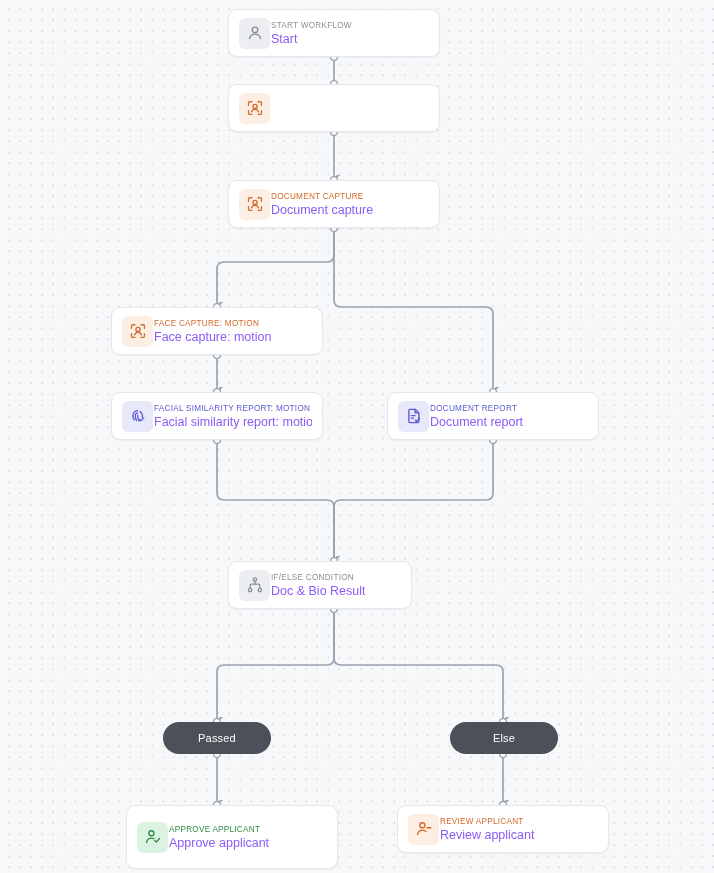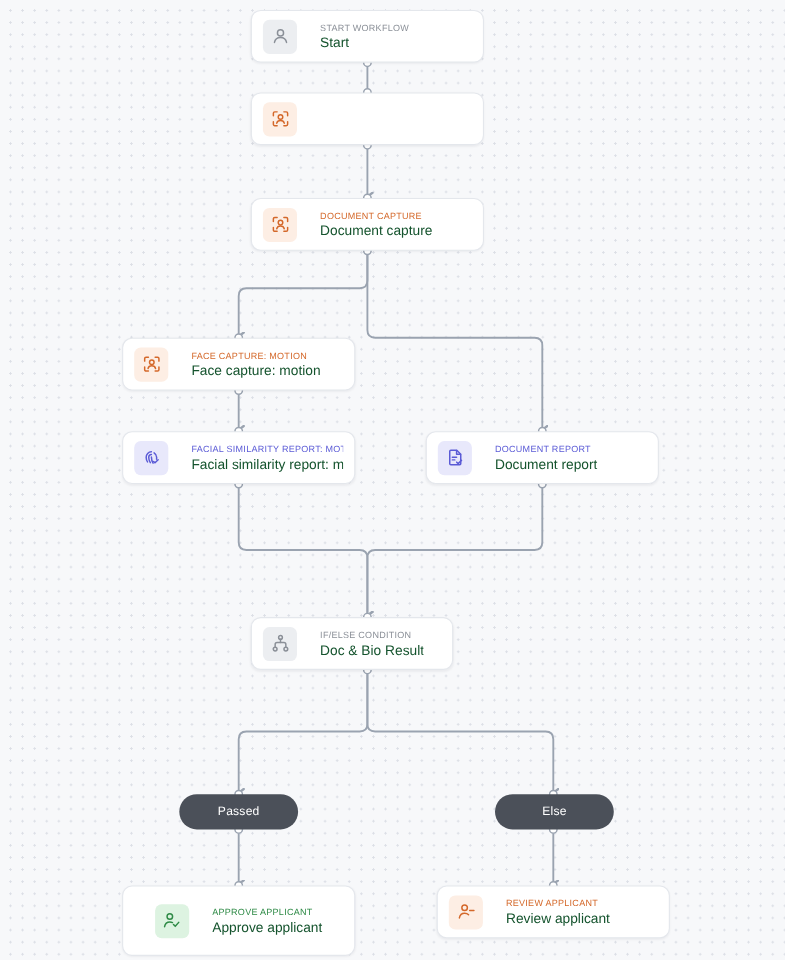--- a/index.html
+++ b/index.html
@@ -35,21 +35,21 @@
   
   .node {
     position: absolute;
     background: #ffffff;
     border: 1px solid #e4e7ec;
     border-radius: 9px;
     box-shadow: 0 1px 2px rgba(16,24,40,0.05);
     display: flex;
     align-items: center;
     padding: 9px 10px;
-    gap: 21px;
+    gap: 1px;
   }
   .node-icon {
     width: 31px;
     height: 31px;
     min-width: 31px;
     border-radius: 6px;
     display: flex;
     align-items: center;
     justify-content: center;
   }
@@ -63,21 +63,21 @@
   }
   .node-kicker {
     font-size: 8.2px;
     letter-spacing: 0.25px;
     font-weight: 400;
     text-transform: uppercase;
     white-space: nowrap;
   }
   .node-title {
     font-size: 12.5px;
-    color: #14532d;
+    color: #8b5cf6;
     white-space: nowrap;
     font-weight: 400;
   }
 
   
   .theme-gray .node-icon { background: #eceef1; }
   .theme-gray .node-kicker { color: #8b9098; }
   
   .theme-orange .node-icon { background: #fdeee4; }
   .theme-orange .node-kicker { color: #d4682a; }
@@ -243,21 +243,21 @@
             <circle cx="15.4" cy="15.6" r="1.9" fill="none" stroke="#8b9098" stroke-width="1.5" stroke-linecap="round" stroke-linejoin="round"></circle>
             <path d="M10 5.8 V9" fill="none" stroke="#8b9098" stroke-width="1.5" stroke-linecap="round" stroke-linejoin="round"></path>
             <path d="M4.6 13.7 V11 C4.6 9.9 5.4 9 6.5 9 H13.5 C14.6 9 15.4 9.9 15.4 11 V13.7" fill="none" stroke="#8b9098" stroke-width="1.5" stroke-linecap="round" stroke-linejoin="round"></path>
           </svg>
         </div>
         <div class="node-text">
           <div class="node-kicker">IF/ELSE CONDITION</div>
           <div class="node-title">Doc &amp; Bio Result</div>
         </div>
       </div>
-      <div class="node theme-green" style="left: 111px; top: 805px; width: 212px; height: 64px; justify-content: center;">
+      <div class="node theme-green" style="left: 126px; top: 805px; width: 212px; height: 64px;">
         <div class="node-icon">
           <svg width="18" height="18" viewBox="0 0 20 20">
             <circle cx="8.2" cy="5.8" r="2.8" fill="none" stroke="#2e8a46" stroke-width="1.5" stroke-linecap="round" stroke-linejoin="round"></circle>
             <path d="M2.9 16.1 C3.5 12.8 5.6 11.3 8.2 11.3 C9.2 11.3 10.1 11.5 10.9 11.9" fill="none" stroke="#2e8a46" stroke-width="1.5" stroke-linecap="round" stroke-linejoin="round"></path>
             <path d="M11.9 13.9 L13.7 15.7 L17.2 11.7" fill="none" stroke="#2e8a46" stroke-width="1.5" stroke-linecap="round" stroke-linejoin="round"></path>
           </svg>
         </div>
         <div class="node-text">
           <div class="node-kicker">APPROVE APPLICANT</div>
           <div class="node-title">Approve applicant</div>

